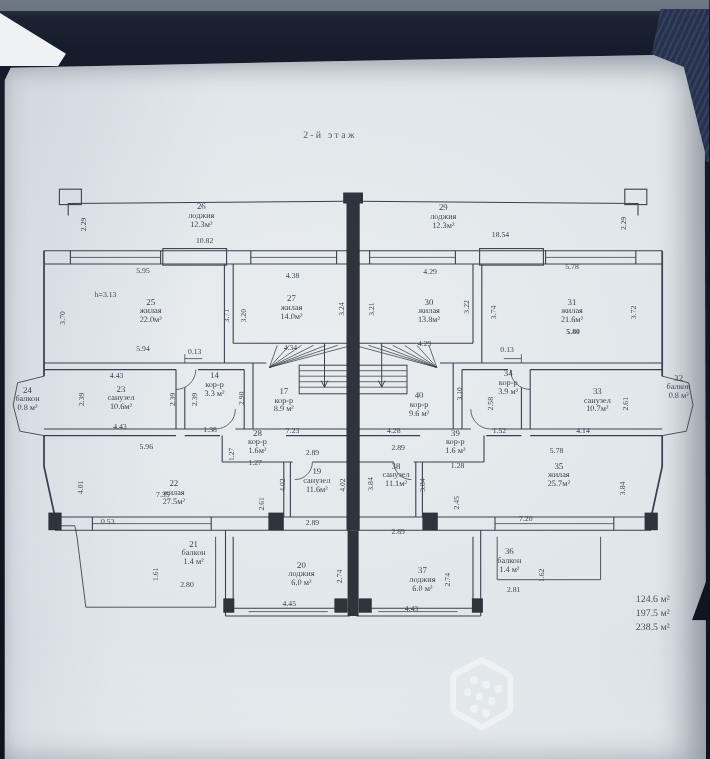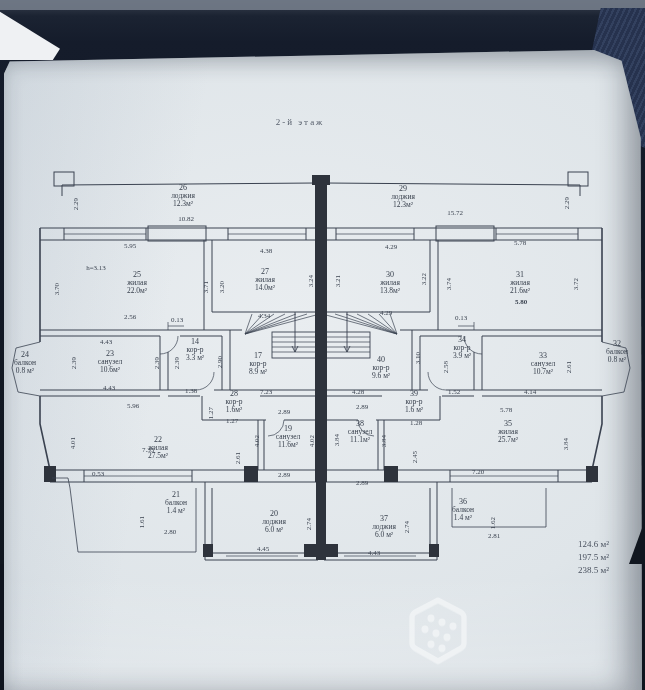--- a/index.html
+++ b/index.html
@@ -242,36 +242,36 @@
           <span class="room-type">лоджия</span>
           <span class="room-area">6.0 м²</span>
         </div>
         <div class="room-label" style="left: 463px; top: 510px;">
           <span class="room-num">36</span>
           <span class="room-type">балкон</span>
           <span class="room-area">1.4 м²</span>
         </div>
         <span class="dim rot" style="left: 76px; top: 204px;">2.29</span>
         <span class="dim" style="left: 186px; top: 219px;">10.82</span>
-        <span class="dim" style="left: 455px; top: 213px;">15.72</span>
+        <span class="dim" style="left: 455px; top: 213px;">18.54</span>
         <span class="dim rot" style="left: 567px; top: 203px;">2.29</span>
         <span class="dim" style="left: 130px; top: 246px;">5.95</span>
         <span class="dim" style="left: 266px; top: 251px;">4.38</span>
         <span class="dim" style="left: 391px; top: 247px;">4.29</span>
         <span class="dim" style="left: 520px; top: 243px;">5.78</span>
         <span class="dim" style="left: 96px; top: 268px;">h=3.13</span>
         <span class="dim rot" style="left: 57px; top: 289px;">3.70</span>
         <span class="dim rot" style="left: 206px; top: 287px;">3.71</span>
         <span class="dim rot" style="left: 222px; top: 287px;">3.20</span>
         <span class="dim rot" style="left: 311px; top: 281px;">3.24</span>
         <span class="dim rot" style="left: 338px; top: 281px;">3.21</span>
         <span class="dim rot" style="left: 424px; top: 279px;">3.22</span>
         <span class="dim rot" style="left: 449px; top: 284px;">3.74</span>
         <span class="dim rot" style="left: 576px; top: 284px;">3.72</span>
-        <span class="dim" style="left: 130px; top: 317px;">2.56</span>
+        <span class="dim" style="left: 130px; top: 317px;">5.94</span>
         <span class="dim" style="left: 177px; top: 320px;">0.13</span>
         <span class="dim" style="left: 264px; top: 316px;">4.34</span>
         <span class="dim" style="left: 386px; top: 313px;">4.29</span>
         <span class="dim" style="left: 461px; top: 318px;">0.13</span>
         <span class="dim" style="left: 521px; top: 302px; font-weight: bold;">5.80</span>
         <span class="dim" style="left: 106px; top: 342px;">4.43</span>
         <span class="dim rot" style="left: 74px; top: 363px;">2.39</span>
         <span class="dim rot" style="left: 157px; top: 363px;">2.39</span>
         <span class="dim rot" style="left: 177px; top: 363px;">2.39</span>
         <span class="dim rot" style="left: 220px; top: 362px;">2.90</span>
@@ -304,21 +304,21 @@
         <span class="dim" style="left: 362px; top: 483px;">2.89</span>
         <span class="dim" style="left: 416px; top: 423px;">1.28</span>
         <span class="dim" style="left: 478px; top: 472px;">7.20</span>
         <span class="dim rot" style="left: 142px; top: 522px;">1.61</span>
         <span class="dim" style="left: 170px; top: 532px;">2.80</span>
         <span class="dim rot" style="left: 309px; top: 524px;">2.74</span>
         <span class="dim" style="left: 263px; top: 549px;">4.45</span>
         <span class="dim rot" style="left: 407px; top: 527px;">2.74</span>
         <span class="dim" style="left: 374px; top: 553px;">4.43</span>
         <span class="dim rot" style="left: 493px; top: 523px;">1.62</span>
-        <span class="dim" style="left: 494px; top: 536px;">2.81</span>
+        <span class="dim" style="left: 467px; top: 536px;">2.81</span>
       </div>
 
     <div class="totals">
       <span>124.6 м²</span>
       <span>197.5 м²</span>
       <span>238.5 м²</span>
     </div>
   </div>
 
   <div class="corner-shade"></div>

